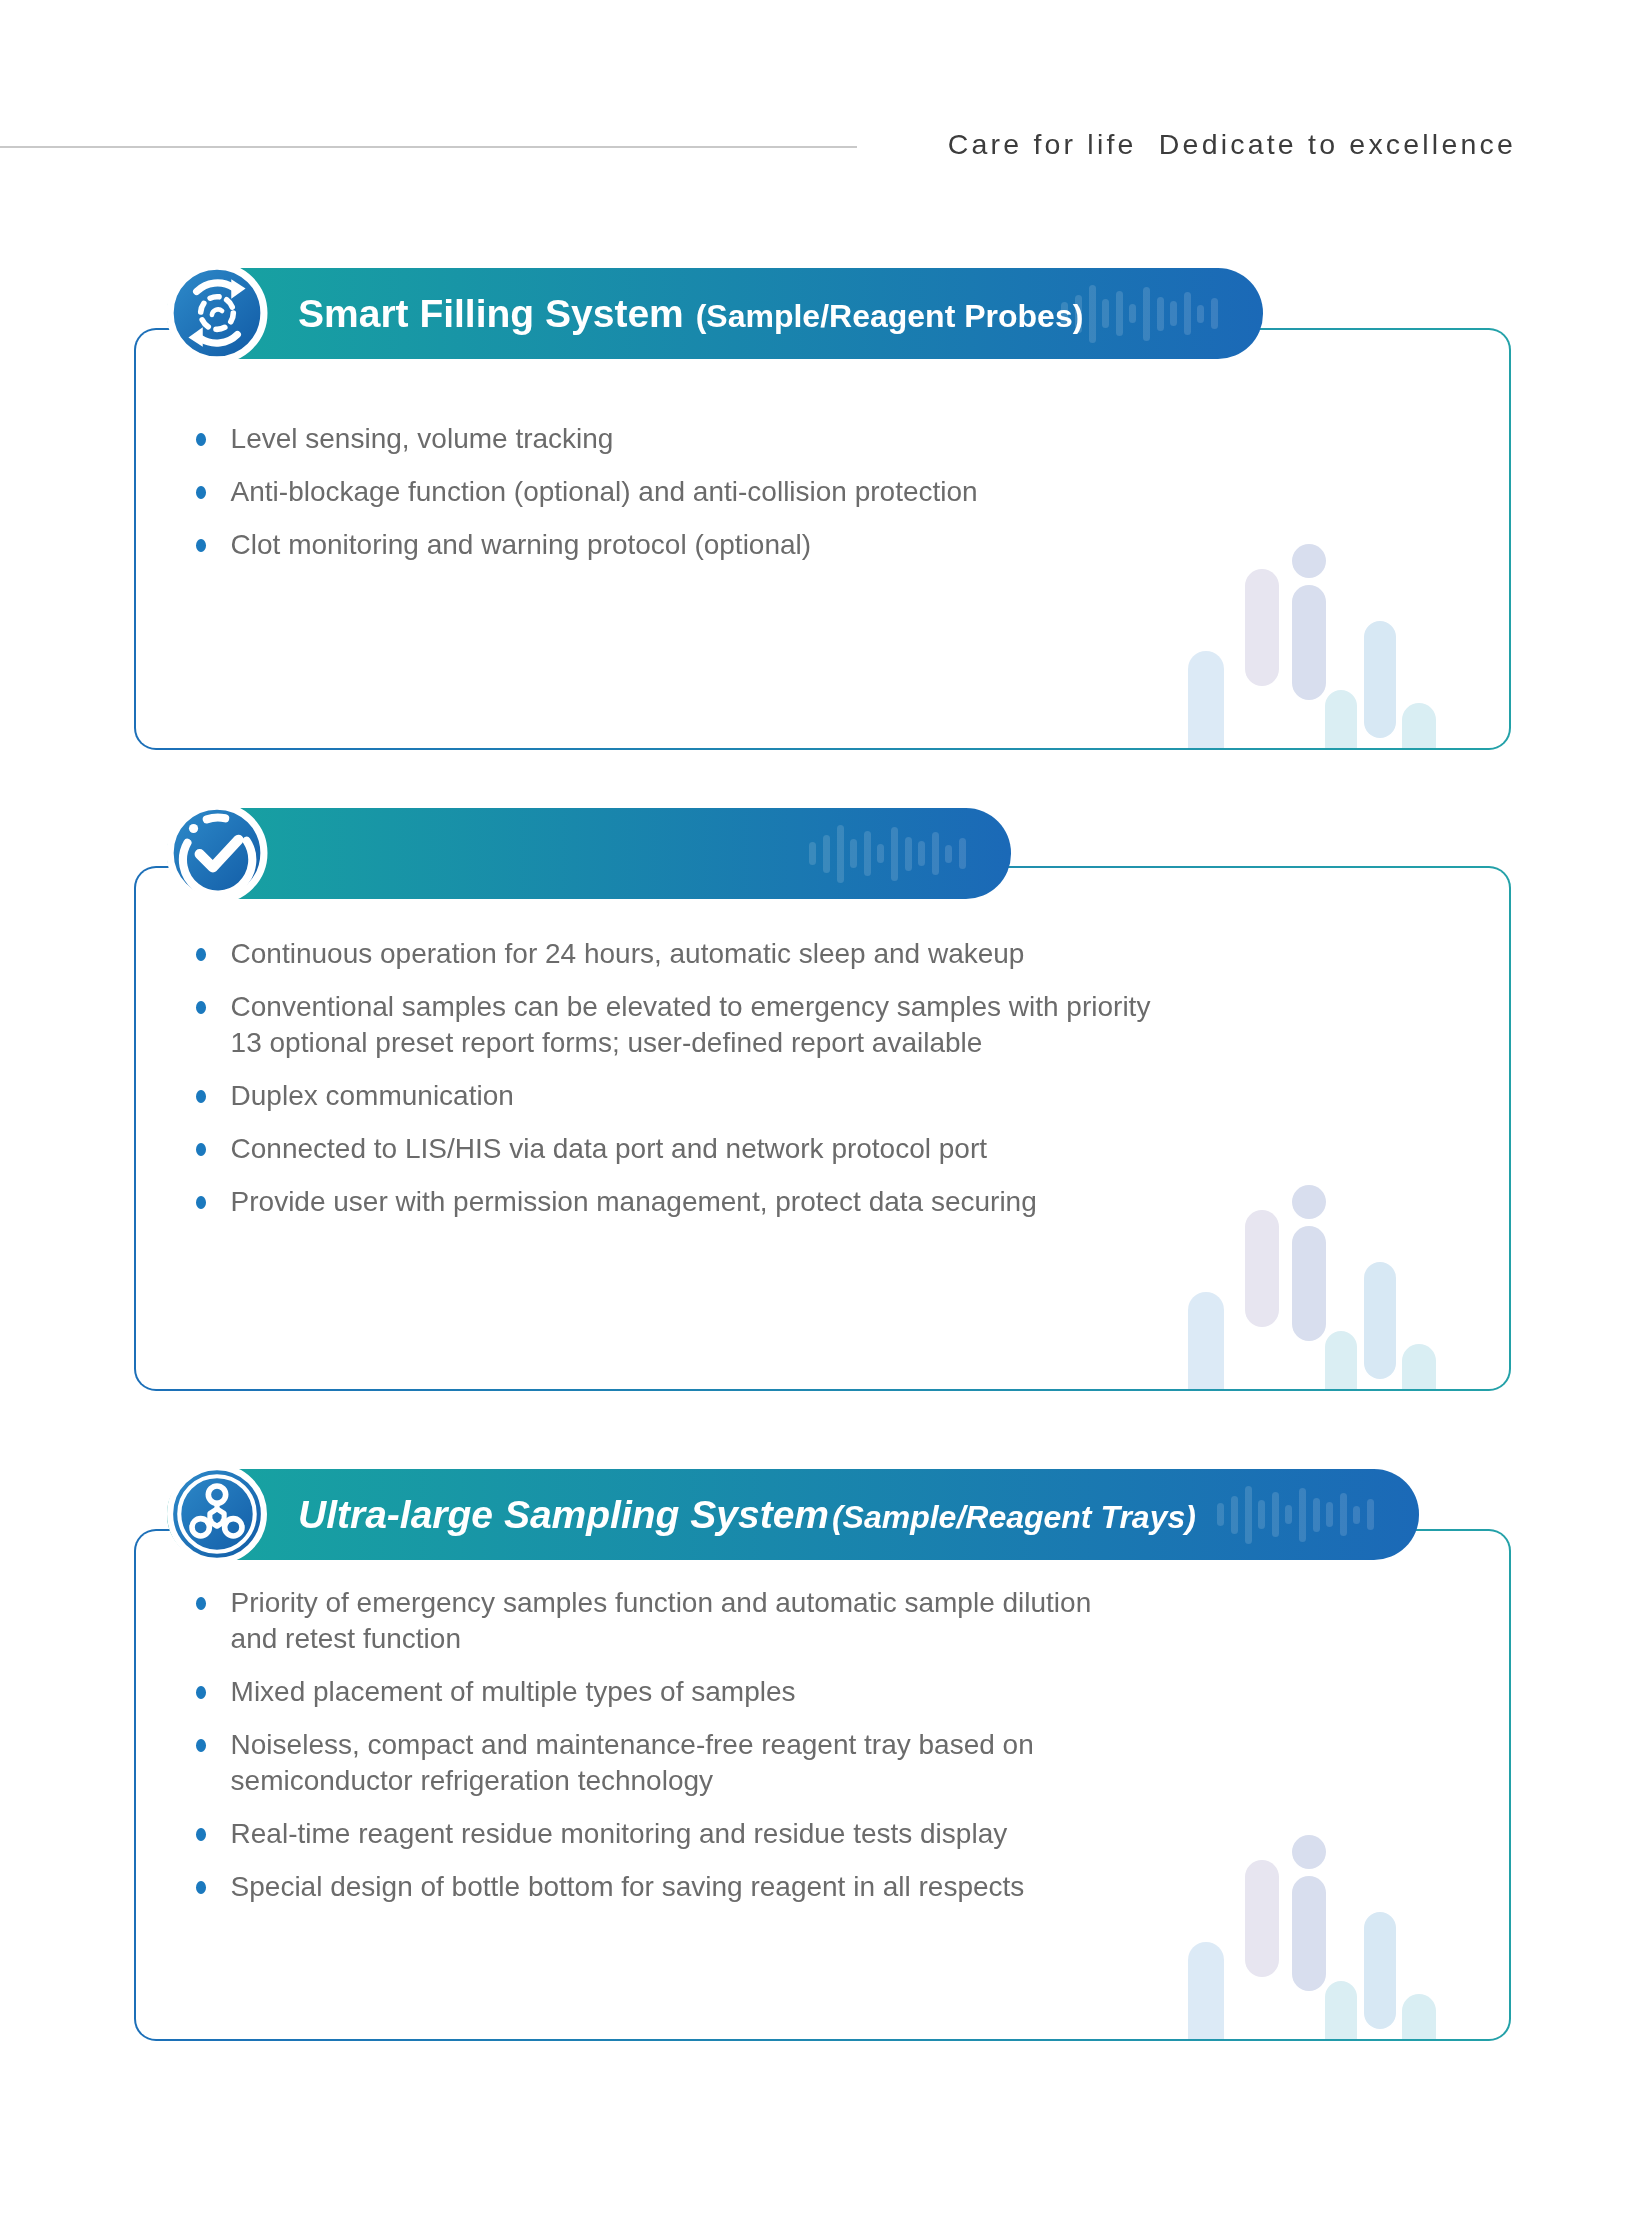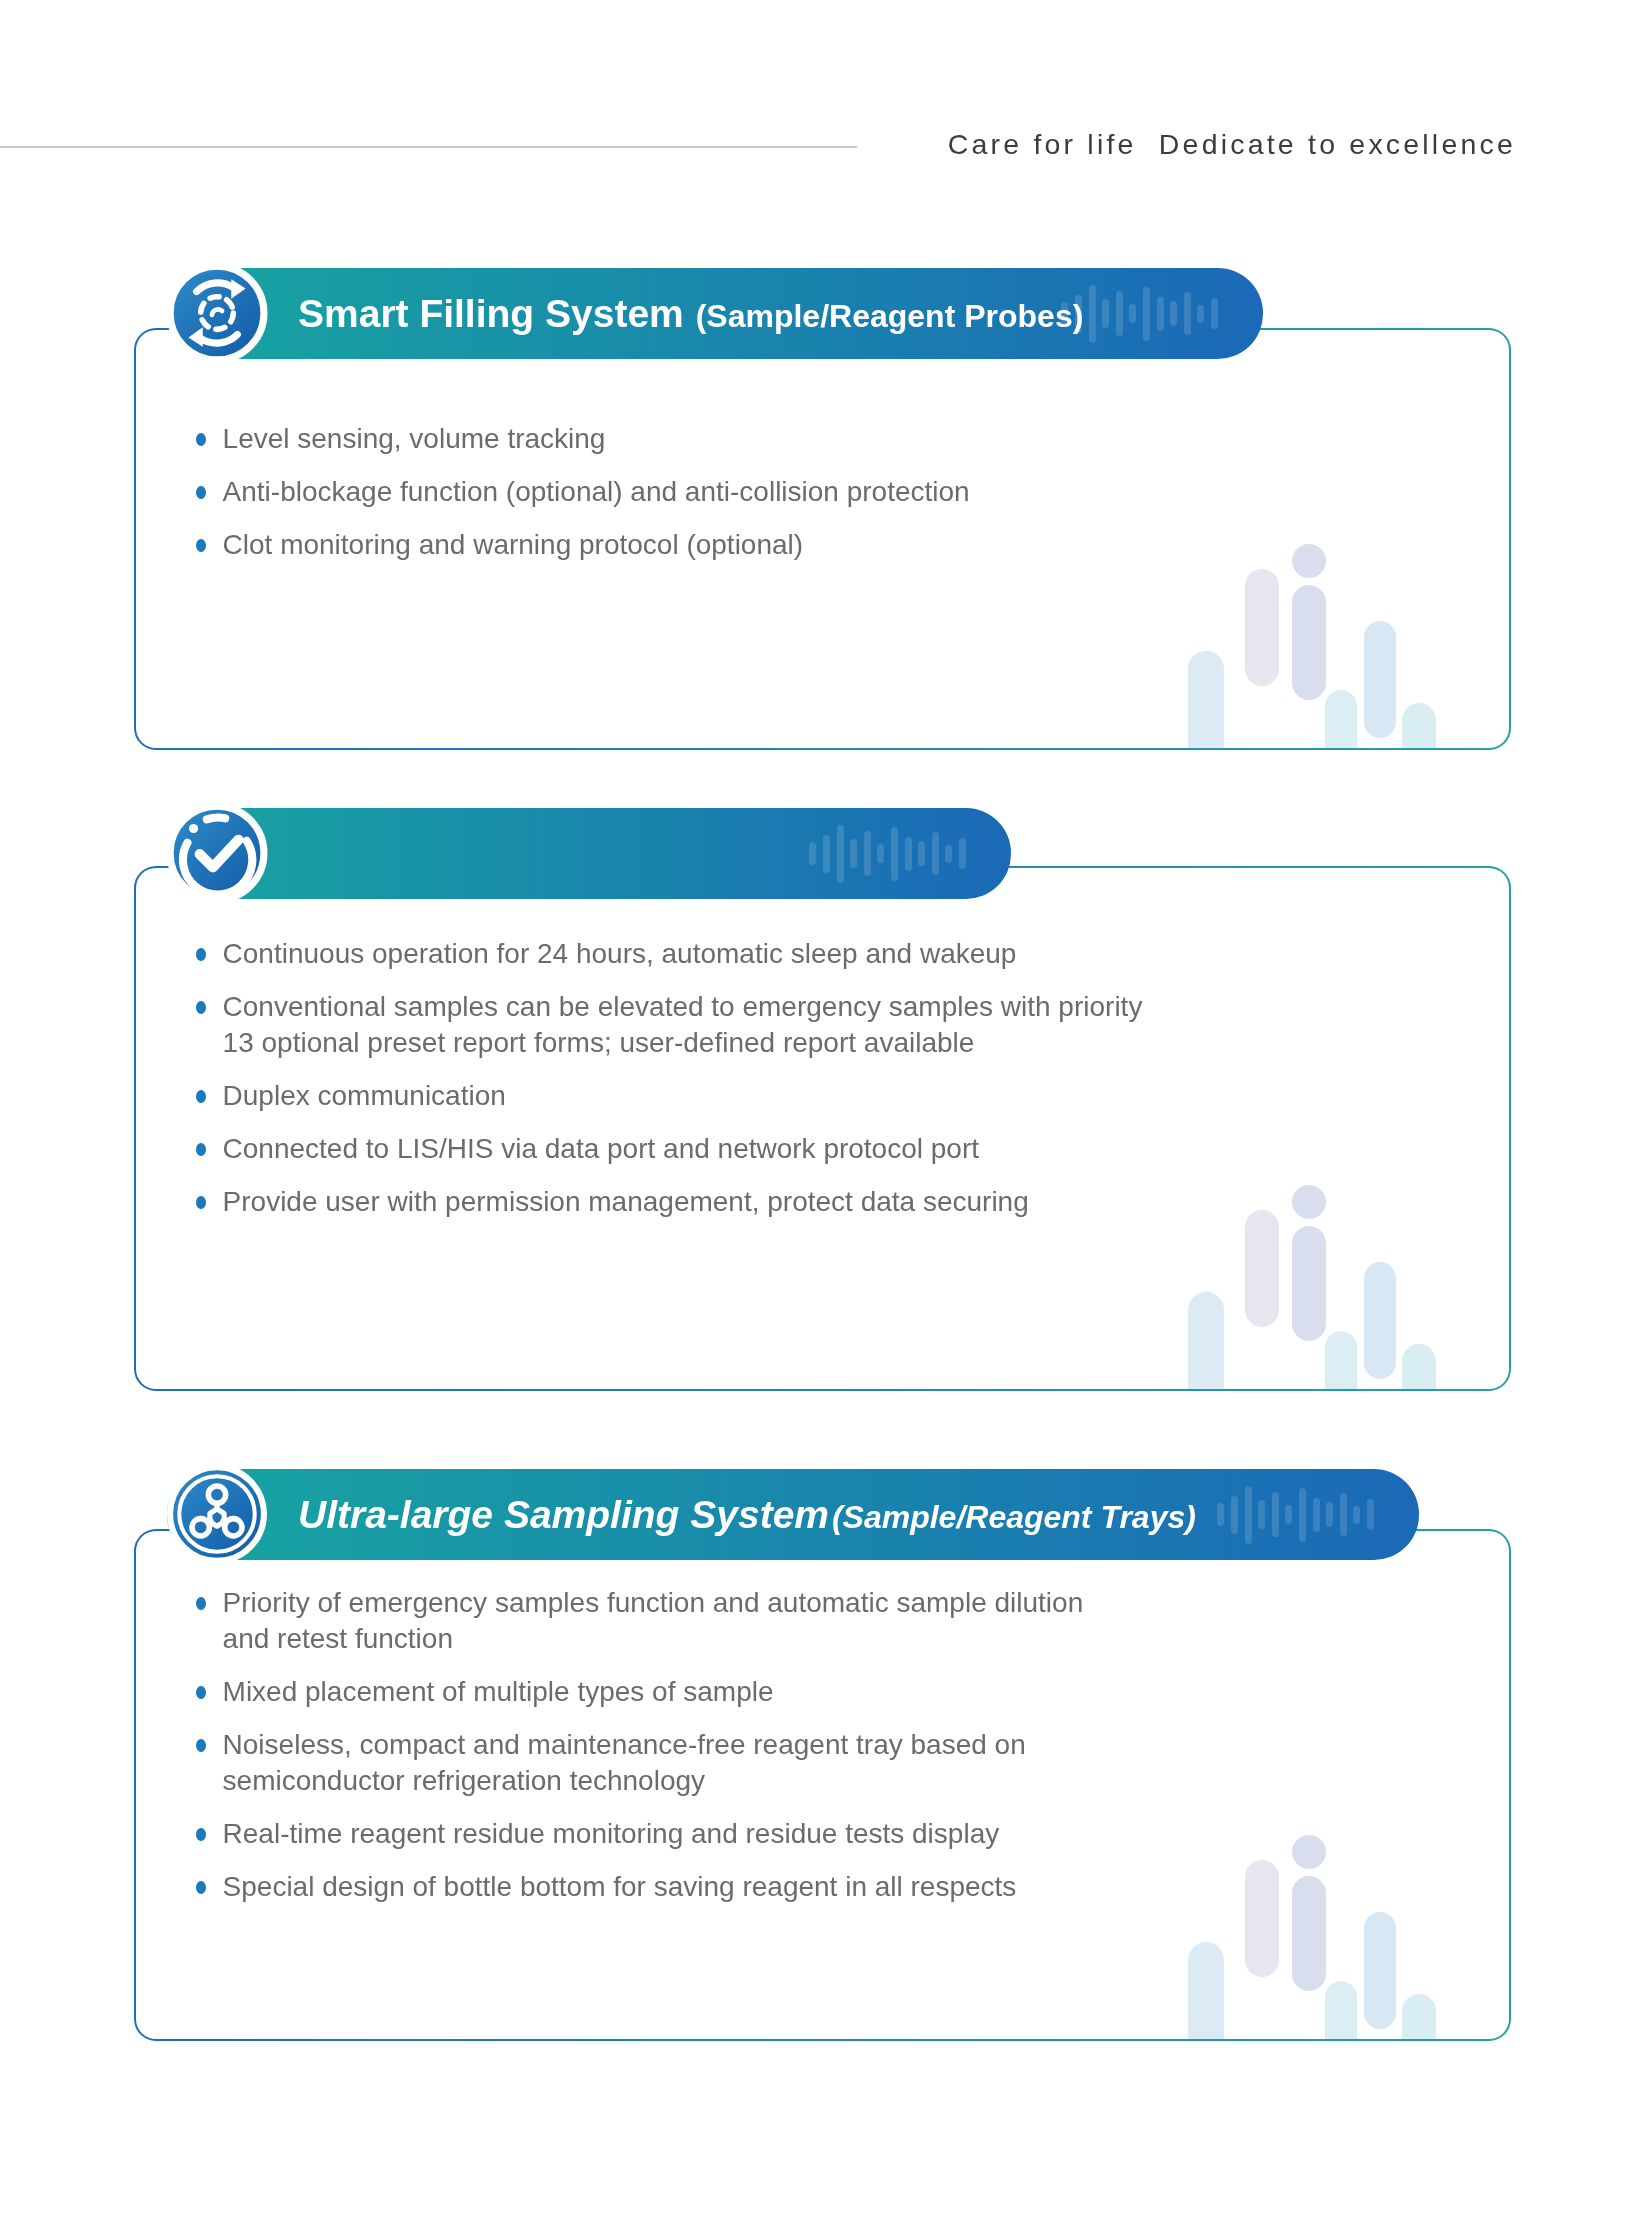--- a/index.html
+++ b/index.html
@@ -57,21 +57,21 @@
   .eq i:nth-child(11){height:18px;} .eq i:nth-child(12){height:31px;}
 
   
   .bullets{position:absolute;left:60px;right:52px;list-style:none;margin:0;padding:0;}
   .s1 .bullets{top:91px;}
   .s2 .bullets{top:68px;}
   .s3 .bullets{top:54px;}
   .bullets li{display:flex;margin-bottom:17px;}
   .dot{flex:0 0 auto;width:9.7px;height:13px;border-radius:50%;background:#1b79be;margin-top:11.7px;}
   .btext{
-    margin-left:17px;font-size:28px;line-height:36px;color:#6b6b6b;
+    margin-left:25px;font-size:28px;line-height:36px;color:#6b6b6b;
     white-space:pre-line;
   }
 
   
   .watermark{position:absolute;right:49px;bottom:0;width:272px;height:220px;pointer-events:none;}
   .watermark span{position:absolute;display:block;}
   .wm1{left:0;bottom:0;width:36px;height:97px;background:#dceaf6;border-radius:18px 18px 0 0;}
   .wm2{left:57px;bottom:62px;width:34px;height:117px;background:#e7e5f0;border-radius:17px;}
   .wm3{left:104px;bottom:170px;width:34px;height:34px;background:#d8deee;border-radius:50%;}
   .wm4{left:104px;bottom:48px;width:34px;height:115px;background:#d8deee;border-radius:17px;}
@@ -225,21 +225,21 @@
 <div class="section s3">
   <div class="inner">
     <ul class="bullets">
       <li>
           <span class="dot"></span>
           <span class="btext">Priority of emergency samples function and automatic sample dilution
 and retest function</span>
         </li>
       <li>
           <span class="dot"></span>
-          <span class="btext">Mixed placement of multiple types of sample</span>
+          <span class="btext">Mixed placement of multiple types of samples</span>
         </li>
       <li>
           <span class="dot"></span>
           <span class="btext">Noiseless, compact and maintenance-free reagent tray based on
 semiconductor refrigeration technology</span>
         </li>
       <li>
           <span class="dot"></span>
           <span class="btext">Real-time reagent residue monitoring and residue tests display</span>
         </li>

